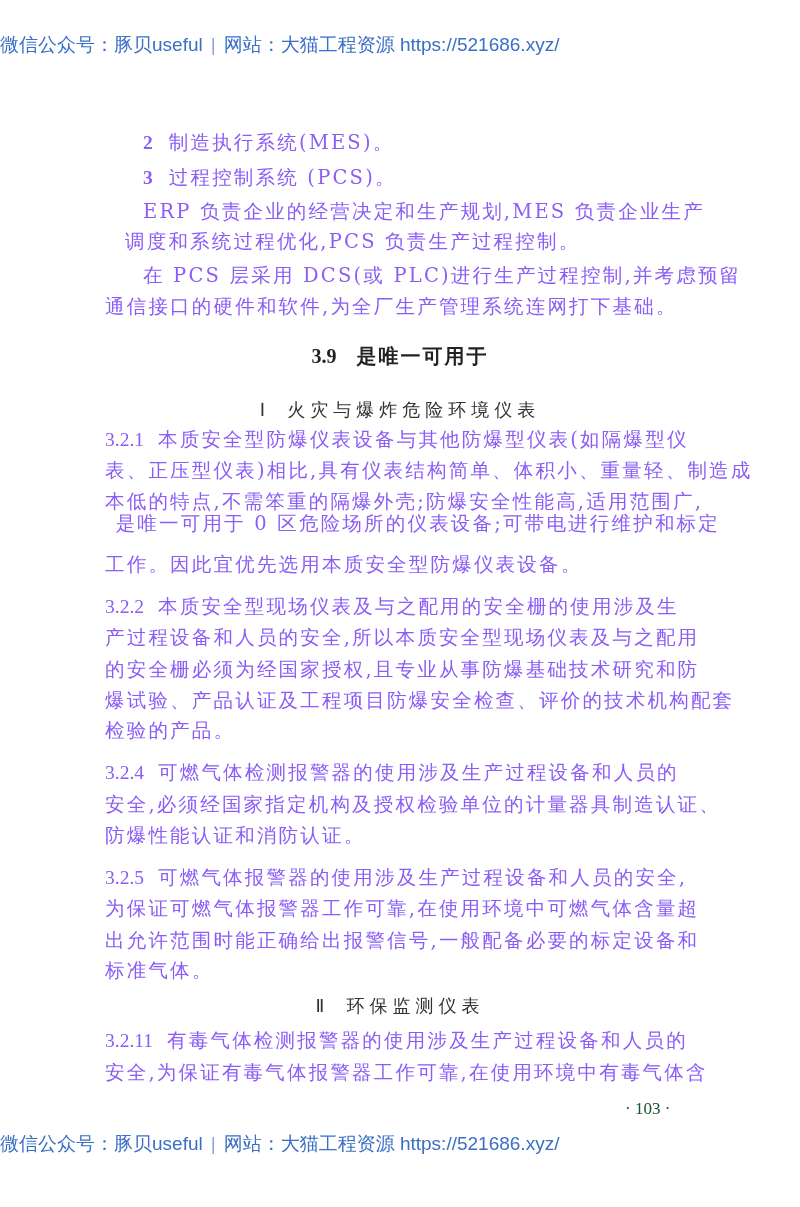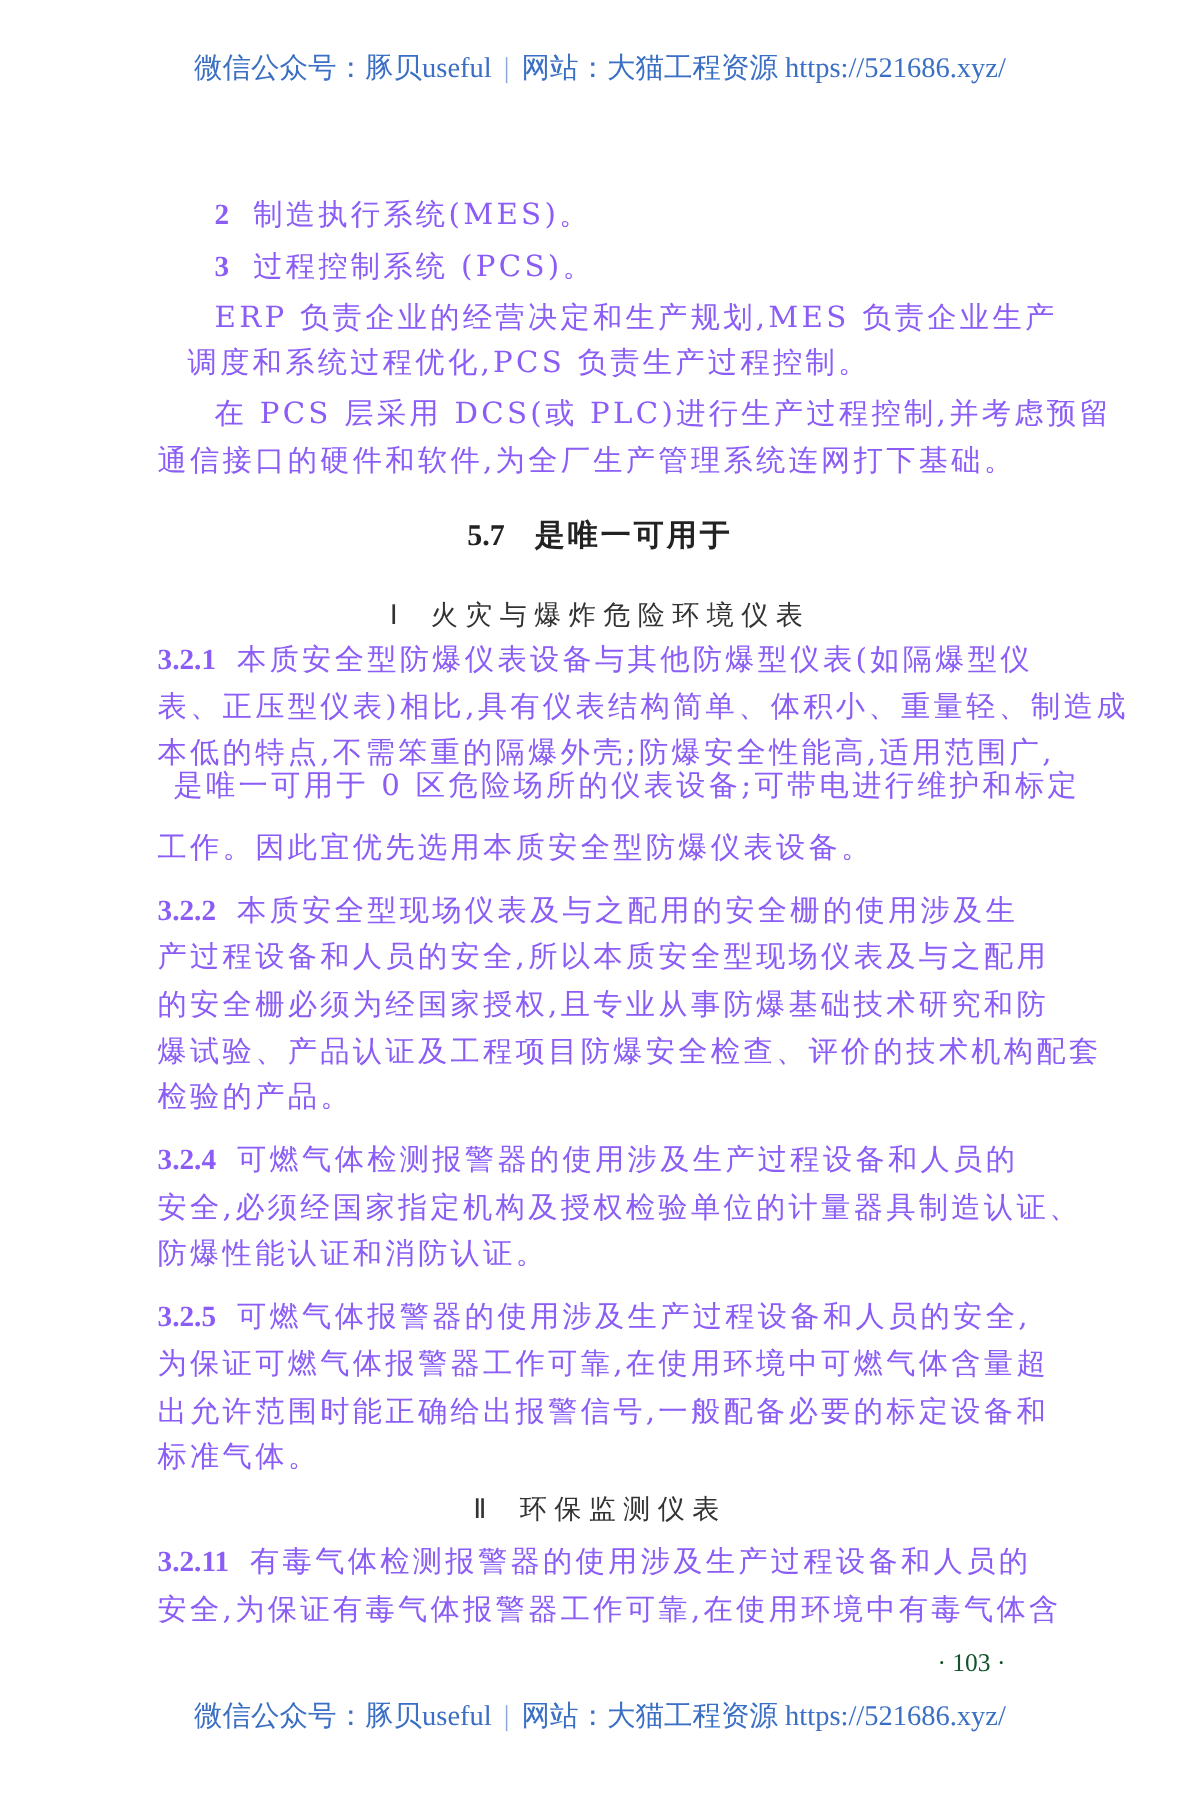--- a/index.html
+++ b/index.html
@@ -3,33 +3,33 @@
 <meta charset="utf-8">
 <style>
   html, body { margin: 0; padding: 0; }
   body {
     width: 800px; height: 1207px; position: relative; overflow: hidden;
     background: #ffffff;
     font-family: "DejaVu Serif", "Liberation Serif", serif;
     color: #222222;
   }
   .wm {
-    position: absolute; left: 0; width: 800px; text-align: center;
-    font-family: Liberation Serif, serif;
+    position: absolute; left: 0; width: 800px; text-align: left;
+    font-family: Liberation Sans, sans-serif;
     font-size: 19px; color: #3a6fc4; letter-spacing: 0px; white-space: nowrap;
   }
   .wm .sep { color: #8aa6d8; padding: 0 8px; }
   .line {
     position: absolute; left: 105px; width: 615px;
     font-size: 19.5px; line-height: 24px; white-space: nowrap;
     letter-spacing: 2.2px; color: #8b5cf6;
   }
   .indent { left: 143px; width: 577px; }
   .num { font-family: "Liberation Serif", serif; font-weight: bold; letter-spacing: 0; margin-right: 16px; }
-  .clause { font-family: "Liberation Serif", serif; font-weight: bold; letter-spacing: 0; margin-right: 14px; }
+  .clause { font-family: "Liberation Serif", serif; font-weight: normal; letter-spacing: 0; margin-right: 14px; }
   .heading {
     position: absolute; left: 0; width: 800px; text-align: center;
     font-size: 20px; font-weight: bold; letter-spacing: 2px; color: #222;
   }
   .heading .hnum { font-family: "Liberation Serif", serif; margin-right: 20px; letter-spacing: 0; }
   .subheading {
     position: absolute; left: 0; width: 800px; text-align: center;
     font-size: 18px; letter-spacing: 5px; color: #333;
   }
   .subheading .roman { font-family: "Liberation Serif", serif; margin-right: 22px; letter-spacing: 0; }
@@ -52,21 +52,21 @@
   <span class="num">3</span><span>过程控制系统 (PCS)。</span>
 </div>
 
 <div class="line indent" style="top:200px;">ERP 负责企业的经营决定和生产规划,MES 负责企业生产</div>
 <div class="line" style="top:230px;margin-left:20px;">调度和系统过程优化,PCS 负责生产过程控制。</div>
 
 <div class="line indent" style="top:264px;">在 PCS 层采用 DCS(或 PLC)进行生产过程控制,并考虑预留</div>
 <div class="line" style="top:295px;">通信接口的硬件和软件,为全厂生产管理系统连网打下基础。</div>
 
 <div class="heading" style="top:343px;">
-  <span class="hnum">5.7</span><span>是唯一可用于</span>
+  <span class="hnum">3.9</span><span>是唯一可用于</span>
 </div>
 
 <div class="subheading" style="top:398px;">
   <span class="roman">Ⅰ</span><span>火灾与爆炸危险环境仪表</span>
 </div>
 
 <div class="line" style="top:428px;">
   <span class="clause">3.2.1</span><span>本质安全型防爆仪表设备与其他防爆型仪表(如隔爆型仪</span>
 </div>
 <div class="line" style="top:459px;">表、正压型仪表)相比,具有仪表结构简单、体积小、重量轻、制造成</div>

